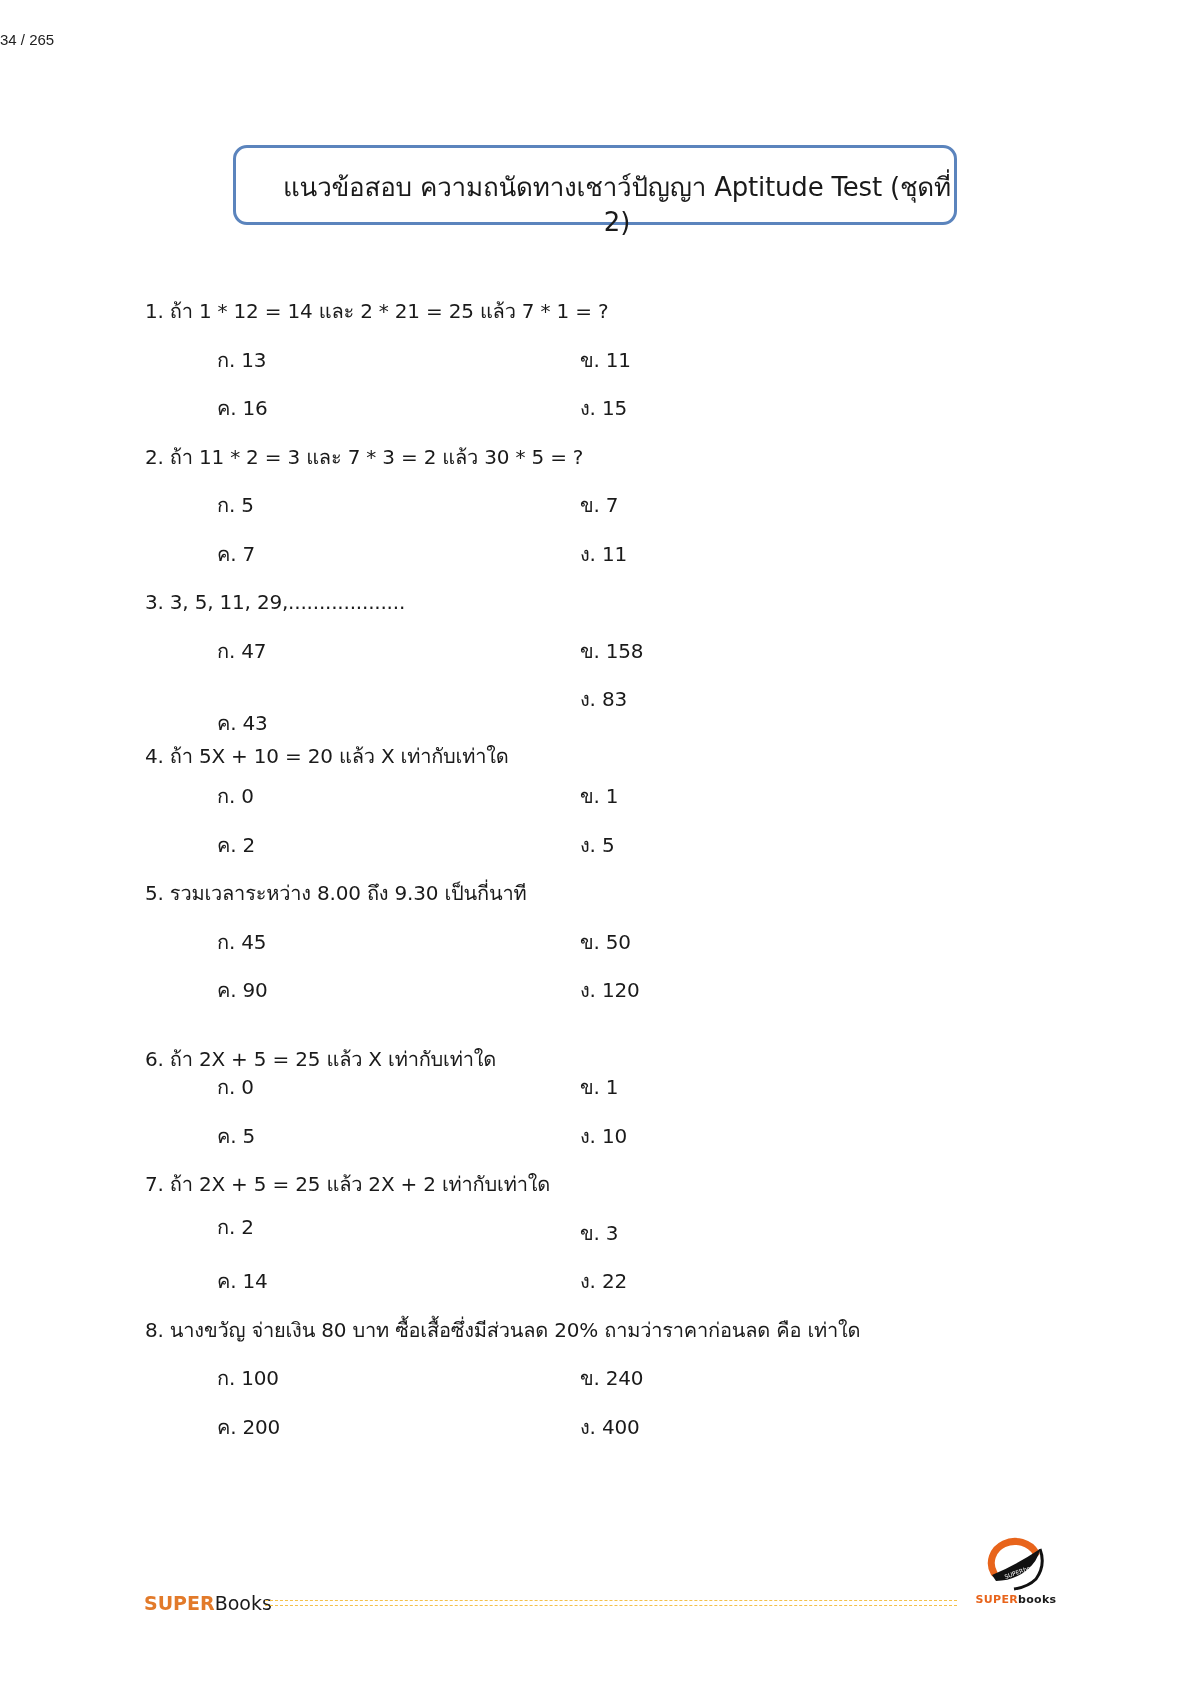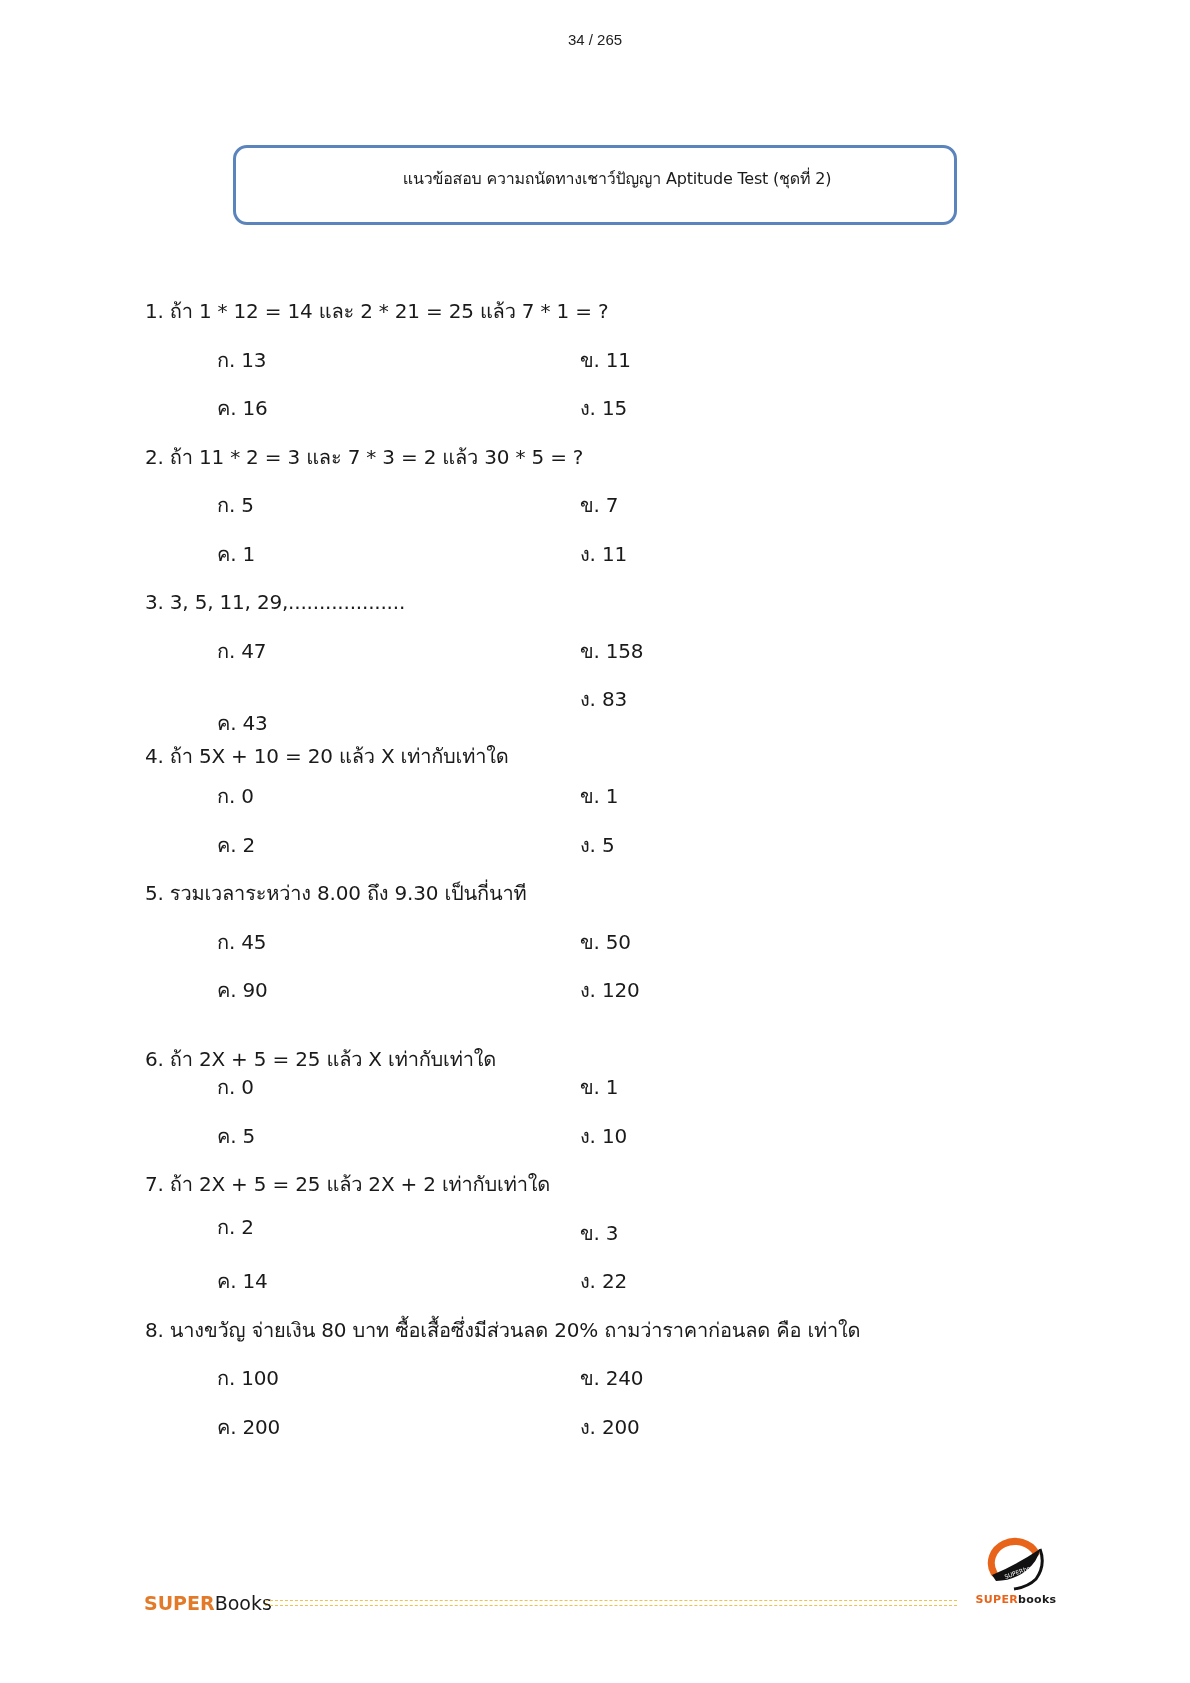--- a/index.html
+++ b/index.html
@@ -1,30 +1,30 @@
 <!DOCTYPE html>
 <html><head>
   <meta charset="utf-8">
   <style>
     html, body { margin: 0; padding: 0; }
     body {
       width: 1190px; height: 1683px; background: #ffffff; position: relative; overflow: hidden;
       font-family: "DejaVu Sans", sans-serif; color: #1a1a1a;
     }
     .page-number {
-      position: absolute; top: 31px; left: 0; width: 1190px; text-align: center;
+      position: absolute; top: 31px; left: 0; width: 1190px; text-align: left;
       font-family: "Liberation Sans", sans-serif; font-size: 15px; color: #222;
     }
     .title-box {
       position: absolute; left: 233px; top: 145px; width: 724px; height: 80px;
       border: 3px solid #5b84bd; border-radius: 14px; box-sizing: border-box;
     }
     .title-text {
       position: absolute; left: 0; right: 0; top: 18px; text-align: center;
-      font-size: 16px; color: #1a1a1a; letter-spacing: -0.2px; padding-left: 44px;
+      font-size: 26px; color: #1a1a1a; letter-spacing: -0.2px; padding-left: 44px;
     }
     .content { position: absolute; left: 145px; top: 0; width: 960px; }
     .row { position: absolute; height: 30px; font-size: 20px; line-height: 30px; white-space: nowrap; letter-spacing: -0.2px; }
     .q { left: 0; }
     .opt-a { left: 72px; }
     .opt-b { left: 435px; }
     .footer-brand {
       position: absolute; left: 144px; top: 1588px; font-family: "DejaVu Sans", sans-serif;
       font-size: 19px; line-height: 30px;
     }
@@ -55,21 +55,21 @@
 
   <div class="row q" style="top:296px">1. ถ้า 1 * 12  = 14   และ  2 * 21 = 25  แล้ว 7 * 1  =  ?</div>
   <div class="row opt-a" style="top:345px">ก. 13</div>
   <div class="row opt-b" style="top:345px">ข. 11</div>
   <div class="row opt-a" style="top:393px">ค. 16</div>
   <div class="row opt-b" style="top:393px">ง. 15</div>
 
   <div class="row q" style="top:442px">2. ถ้า 11 * 2  = 3  และ  7 * 3 = 2  แล้ว 30 * 5  =  ?</div>
   <div class="row opt-a" style="top:490px">ก. 5</div>
   <div class="row opt-b" style="top:490px">ข. 7</div>
-  <div class="row opt-a" style="top:539px">ค. 1</div>
+  <div class="row opt-a" style="top:539px">ค. 7</div>
   <div class="row opt-b" style="top:539px">ง. 11</div>
 
   <div class="row q" style="top:587px">3. 3, 5, 11, 29,...................</div>
   <div class="row opt-a" style="top:636px">ก. 47</div>
   <div class="row opt-b" style="top:636px">ข. 158</div>
   <div class="row opt-a" style="top:708px">ค. 43</div>
   <div class="row opt-b" style="top:684px">ง. 83</div>
 
   <div class="row q" style="top:741px">4. ถ้า 5X + 10 = 20 แล้ว X เท่ากับเท่าใด</div>
   <div class="row opt-a" style="top:781px">ก. 0</div>
@@ -92,21 +92,21 @@
   <div class="row q" style="top:1169px">7. ถ้า 2X + 5 = 25 แล้ว 2X + 2 เท่ากับเท่าใด</div>
   <div class="row opt-a" style="top:1212px">ก. 2</div>
   <div class="row opt-b" style="top:1218px">ข. 3</div>
   <div class="row opt-a" style="top:1266px">ค. 14</div>
   <div class="row opt-b" style="top:1266px">ง. 22</div>
 
   <div class="row q" style="top:1315px">8. นางขวัญ จ่ายเงิน 80 บาท ซื้อเสื้อซึ่งมีส่วนลด 20% ถามว่าราคาก่อนลด คือ เท่าใด</div>
   <div class="row opt-a" style="top:1363px">ก. 100</div>
   <div class="row opt-b" style="top:1363px">ข. 240</div>
   <div class="row opt-a" style="top:1412px">ค. 200</div>
-  <div class="row opt-b" style="top:1412px">ง. 200</div>
+  <div class="row opt-b" style="top:1412px">ง. 400</div>
 </div>
 
 <div class="footer-brand">
   <span class="brand-super">SUPER</span><span class="brand-books">Books</span>
 </div>
 <div class="footer-rule"></div>
 
 <div class="logo">
   <svg width="100" height="60" viewBox="0 0 100 60" style="position:absolute;left:0;top:0">
     <path d="M28 38 A22 20 0 1 1 70 18" fill="none" stroke="#e8641b" stroke-width="7" stroke-linecap="round"></path>

